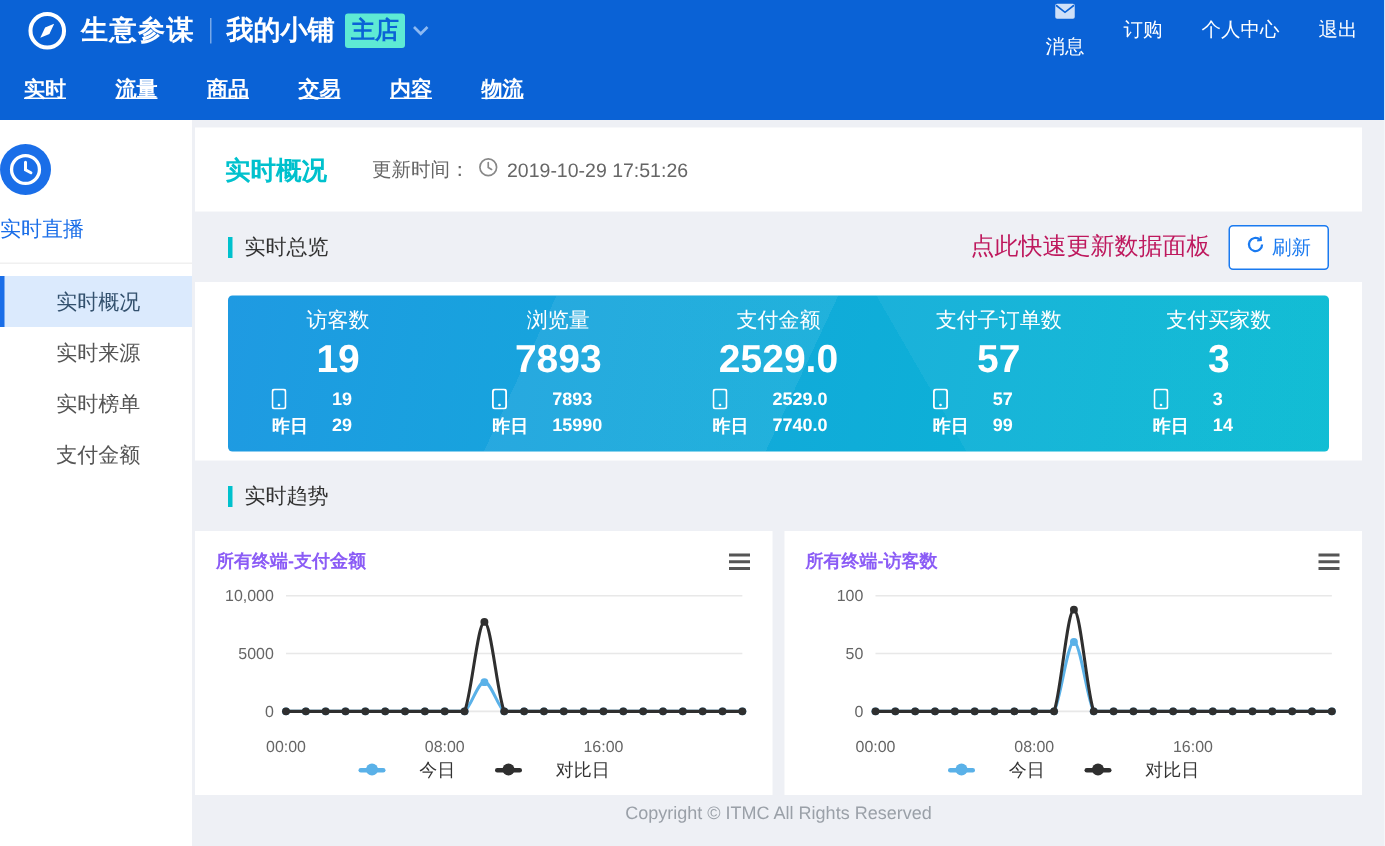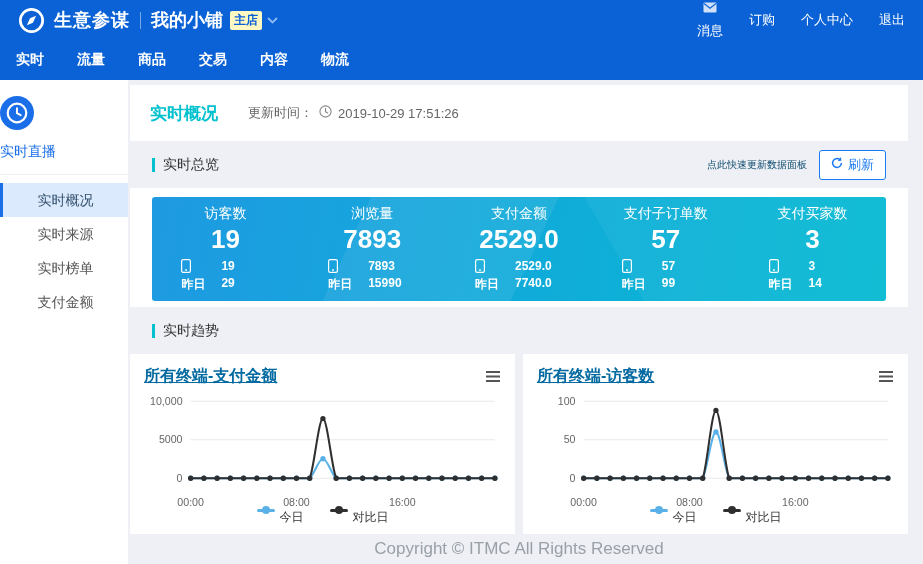--- a/index.html
+++ b/index.html
@@ -5,76 +5,76 @@
   html,body{margin:0;padding:0;}
   body{font-family:"Liberation Sans","DejaVu Sans",sans-serif;}
   .app{width:923px;height:564px;overflow:hidden;background:#eef0f5;position:relative;}
 
   
   .topbar{height:40px;background:#0a62d6;display:flex;align-items:center;padding:0 18px;color:#fff;}
   .logo{display:flex;align-items:center;}
   .brand{font-size:18px;font-weight:bold;margin-left:9px;letter-spacing:1px;}
   .vdiv{width:1px;height:17px;background:rgba(255,255,255,.45);margin:0 10px;}
   .shop{font-size:18px;font-weight:bold;}
-  .badge{background:#fef9c3;color:#0a62d6;font-size:12px;font-weight:bold;padding:1px 4px;border-radius:2px;margin-left:7px;}
+  .badge{background:#5eead4;color:#0a62d6;font-size:16px;font-weight:bold;padding:1px 4px;border-radius:2px;margin-left:7px;}
   .chev{margin-left:5px;display:flex;align-items:center;}
   .top-right{margin-left:auto;display:flex;align-items:center;gap:26px;font-size:13px;}
   .top-link{display:flex;align-items:center;gap:6px;cursor:pointer;flex-direction:column;}
 
   
   .navbar{height:40px;background:#0a62d6;display:flex;align-items:center;padding:0 16px;gap:33px;}
-  .nav-item{color:#fff;font-size:14px;font-weight:bold;cursor:pointer;}
+  .nav-item{color:#fff;font-size:14px;font-weight:bold;cursor:pointer;text-decoration:underline;}
 
   
   .layout{display:flex;height:484px;}
   .sidebar{width:128px;background:#fff;flex:none;}
   .side-head{padding:16px 0 13px;text-align:left;border-bottom:1px solid #f0f0f0;}
   .side-label{color:#1a6ee8;font-size:14px;margin-top:9px;}
   .side-menu{padding-top:8px;}
   .side-item{height:34px;line-height:34px;text-align:center;font-size:14px;color:#555;cursor:pointer;border-left:3px solid transparent;}
   .side-item.active{background:#dbeafd;border-left-color:#1a6ee8;color:#33516e;}
 
   .main{flex:1;margin:5px 15px 0 2px;display:flex;flex-direction:column;min-width:0;}
 
   .title-card{background:#fff;height:56px;display:flex;align-items:center;padding:0 20px;flex:none;}
   .page-title{color:#00c1cd;font-size:17px;font-weight:bold;}
   .update{margin-left:30px;color:#666;font-size:13px;display:flex;align-items:center;gap:6px;}
 
   .section-row{height:47px;display:flex;align-items:center;padding:0 22px;flex:none;}
   .sec-bar{width:3px;height:14px;background:#00c1cd;margin-right:8px;}
   .sec-title{font-size:14px;font-weight:normal;color:#333;}
   .sec-right{margin-left:auto;display:flex;align-items:center;gap:12px;}
-  .hint{color:#0c4a6e;font-size:10px;}
+  .hint{color:#be185d;font-size:16px;}
   .refresh-btn{display:flex;align-items:center;gap:5px;border:1px solid #1a7af0;color:#1a7af0;background:#fff;font-size:13px;padding:5px 11px;border-radius:3px;cursor:pointer;}
 
   .overview-card{background:#fff;padding:9px 22px 6px;flex:none;}
   .banner{height:104px;border-radius:3px;display:flex;align-items:center;position:relative;overflow:hidden;
     background:linear-gradient(100deg,#1f9ae2 0%,#12a9da 45%,#05bad2 100%);}
   .banner:before{content:'';position:absolute;inset:0;
     background:linear-gradient(115deg,transparent 28%,rgba(255,255,255,.07) 28%,rgba(255,255,255,.07) 52%,transparent 52%),
                linear-gradient(60deg,transparent 62%,rgba(255,255,255,.05) 62%);}
   .stat{flex:1;text-align:center;color:#fff;position:relative;z-index:1;}
   .stat-title{font-size:14px;}
   .stat-value{font-size:26px;font-weight:bold;line-height:1.15;margin:2px 0 4px;}
   .stat-grid{display:grid;grid-template-columns:34px 48px;justify-content:center;column-gap:6px;row-gap:2px;font-size:12px;font-weight:bold;}
   .cell-r{text-align:left;}
   .cell-l{text-align:left;}
 
   .charts-row{display:flex;gap:8px;flex:none;}
   .chart-card{flex:1;background:#fff;padding:12px 14px 8px;min-width:0;}
   .chart-head{display:flex;align-items:center;justify-content:space-between;margin-bottom:2px;}
-  .chart-title{font-size:16px;font-weight:bold;color:#0369a1;text-decoration:underline;}
+  .chart-title{font-size:12px;font-weight:bold;color:#8b5cf6;}
   .menu-icon{cursor:pointer;display:flex;}
   .chart-svg{width:100%;display:block;}
   .legend{display:flex;justify-content:center;gap:26px;font-size:12px;color:#333;margin-top:0px;}
-  .legend-item{display:flex;gap:5px;cursor:pointer;}
+  .legend-item{display:flex;align-items:center;gap:23px;cursor:pointer;}
   .lg-mark{width:18px;height:3px;border-radius:2px;position:relative;display:inline-block;}
   .lg-dot{position:absolute;width:8px;height:8px;border-radius:50%;left:5px;top:-2.5px;}
 
-  .footer{text-align:center;color:#9aa0a8;font-size:17px;margin-top:5px;}
+  .footer{text-align:center;color:#9aa0a8;font-size:12px;margin-top:5px;}
 </style>
 </head>
 <body>
 
 <div class="app">
 
   <div class="topbar">
     <span class="logo">
       <svg width="27" height="27" viewBox="0 0 28 28">
         <circle cx="14" cy="14" r="11.6" fill="none" stroke="#fff" stroke-width="2.8"></circle>

